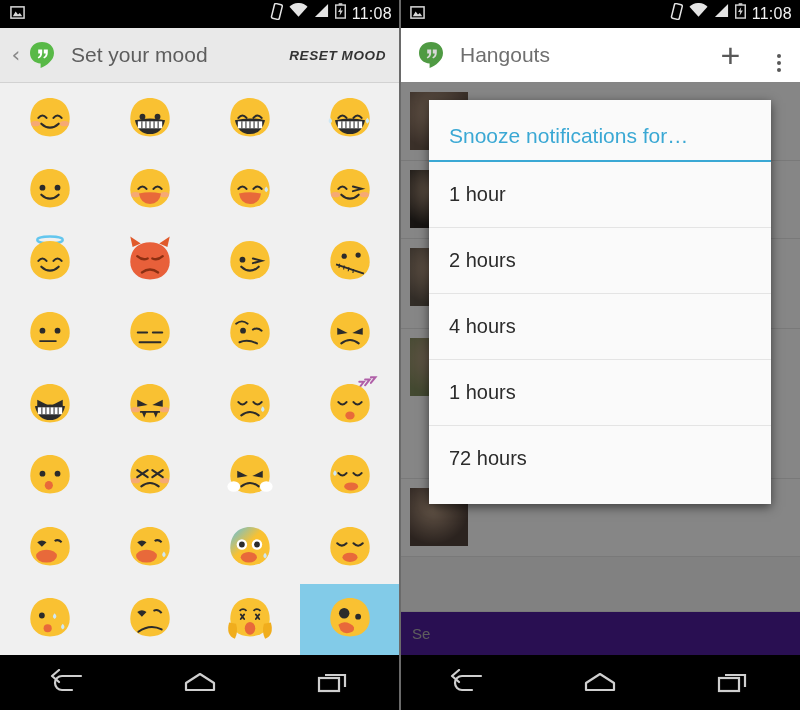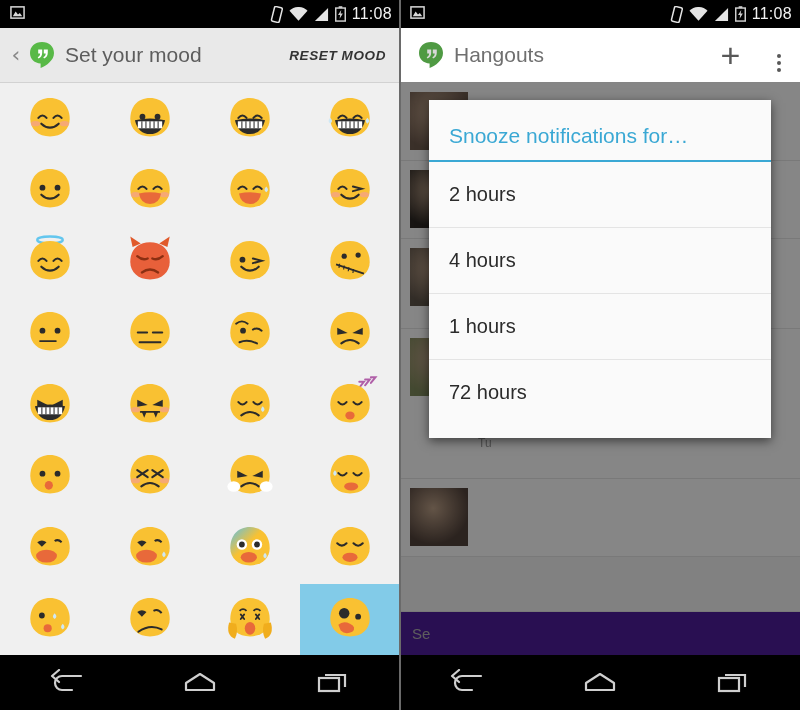--- a/index.html
+++ b/index.html
@@ -4,33 +4,33 @@
 <style>
   * { margin:0; padding:0; box-sizing:border-box; }
   html,body{ width:800px; height:710px; overflow:hidden; background:#000;
              font-family:"Liberation Sans", sans-serif; }
   .screen { position:relative; width:800px; height:710px; display:flex; }
   .phone { position:relative; width:400px; height:710px; overflow:hidden; }
 
   
   .statusbar{ position:relative; height:28px; background:#000; color:#fff; }
   .sb-left{ position:absolute; left:10px; top:5px; display:flex; gap:5px; align-items:center;}
-  .sb-right{ position:absolute; right:8px; top:3px; display:flex; gap:6px; align-items:center;}
+  .sb-right{ position:absolute; right:8px; top:3px; display:flex; gap:6px; }
   .sb-time{ font-size:16px; color:#f2f2f2; letter-spacing:0.3px; line-height:22px;}
   .ic{ display:block; }
 
   
   .actionbar{ height:55px; background:#e9e9e9; display:flex; align-items:center;
               position:relative; border-bottom:1px solid #d2d2d2;}
   .actionbar.dim{ background:#ffffff; border-bottom:1px solid #858585;}
   .back-chevron{ width:18px; margin-left:7px; color:#888; font-size:22px; line-height:22px;
                  text-align:center; font-family:"DejaVu Sans", sans-serif;}
   .logo{ width:30px; height:30px; margin-left:2px; position:relative; flex:none;}
   .logo svg{ display:block; }
-  .ab-title{ margin-left:8px; font-size:21px; color:#5d5d5d; font-weight:400;}
+  .ab-title{ margin-left:14px; font-size:21px; color:#5d5d5d; font-weight:400;}
   .actionbar.dim .ab-title{ color:#6f6f6f;}
   .ab-actions{ margin-left:auto; display:flex; align-items:flex-end; gap:0px;font-style:italic;}
   .reset-mood{ font-size:13.5px; font-weight:bold; color:#333; letter-spacing:0.6px;
                padding:0 14px;}
   .plus{ width:56px; text-align:center; color:#585858; font-size:34px; line-height:34px;
          font-weight:300;}
   .kebab{ width:42px; display:flex; flex-direction:column; align-items:center; gap:3px;}
   .kebab i{ width:4px; height:4px; background:#585858; border-radius:50%; display:block;}
 
   
@@ -576,20 +576,21 @@
         </div>
       <div class="compose-bar">
         <span>Se</span>
       </div>
       <div class="scrim"></div>
 
       <div class="dialog">
         <div class="dlg-title">Snooze notifications for…</div>
         <div class="dlg-rule"></div>
         <div id="dlg-options">
+            <div class="dlg-item">1 hour</div>
             <div class="dlg-item">2 hours</div>
             <div class="dlg-item">4 hours</div>
             <div class="dlg-item">1 hours</div>
             <div class="dlg-item">72 hours</div>
           </div>
       </div>
     </div>
 
     <div class="navbar">
       <svg width="34" height="28" viewBox="0 0 34 28">

